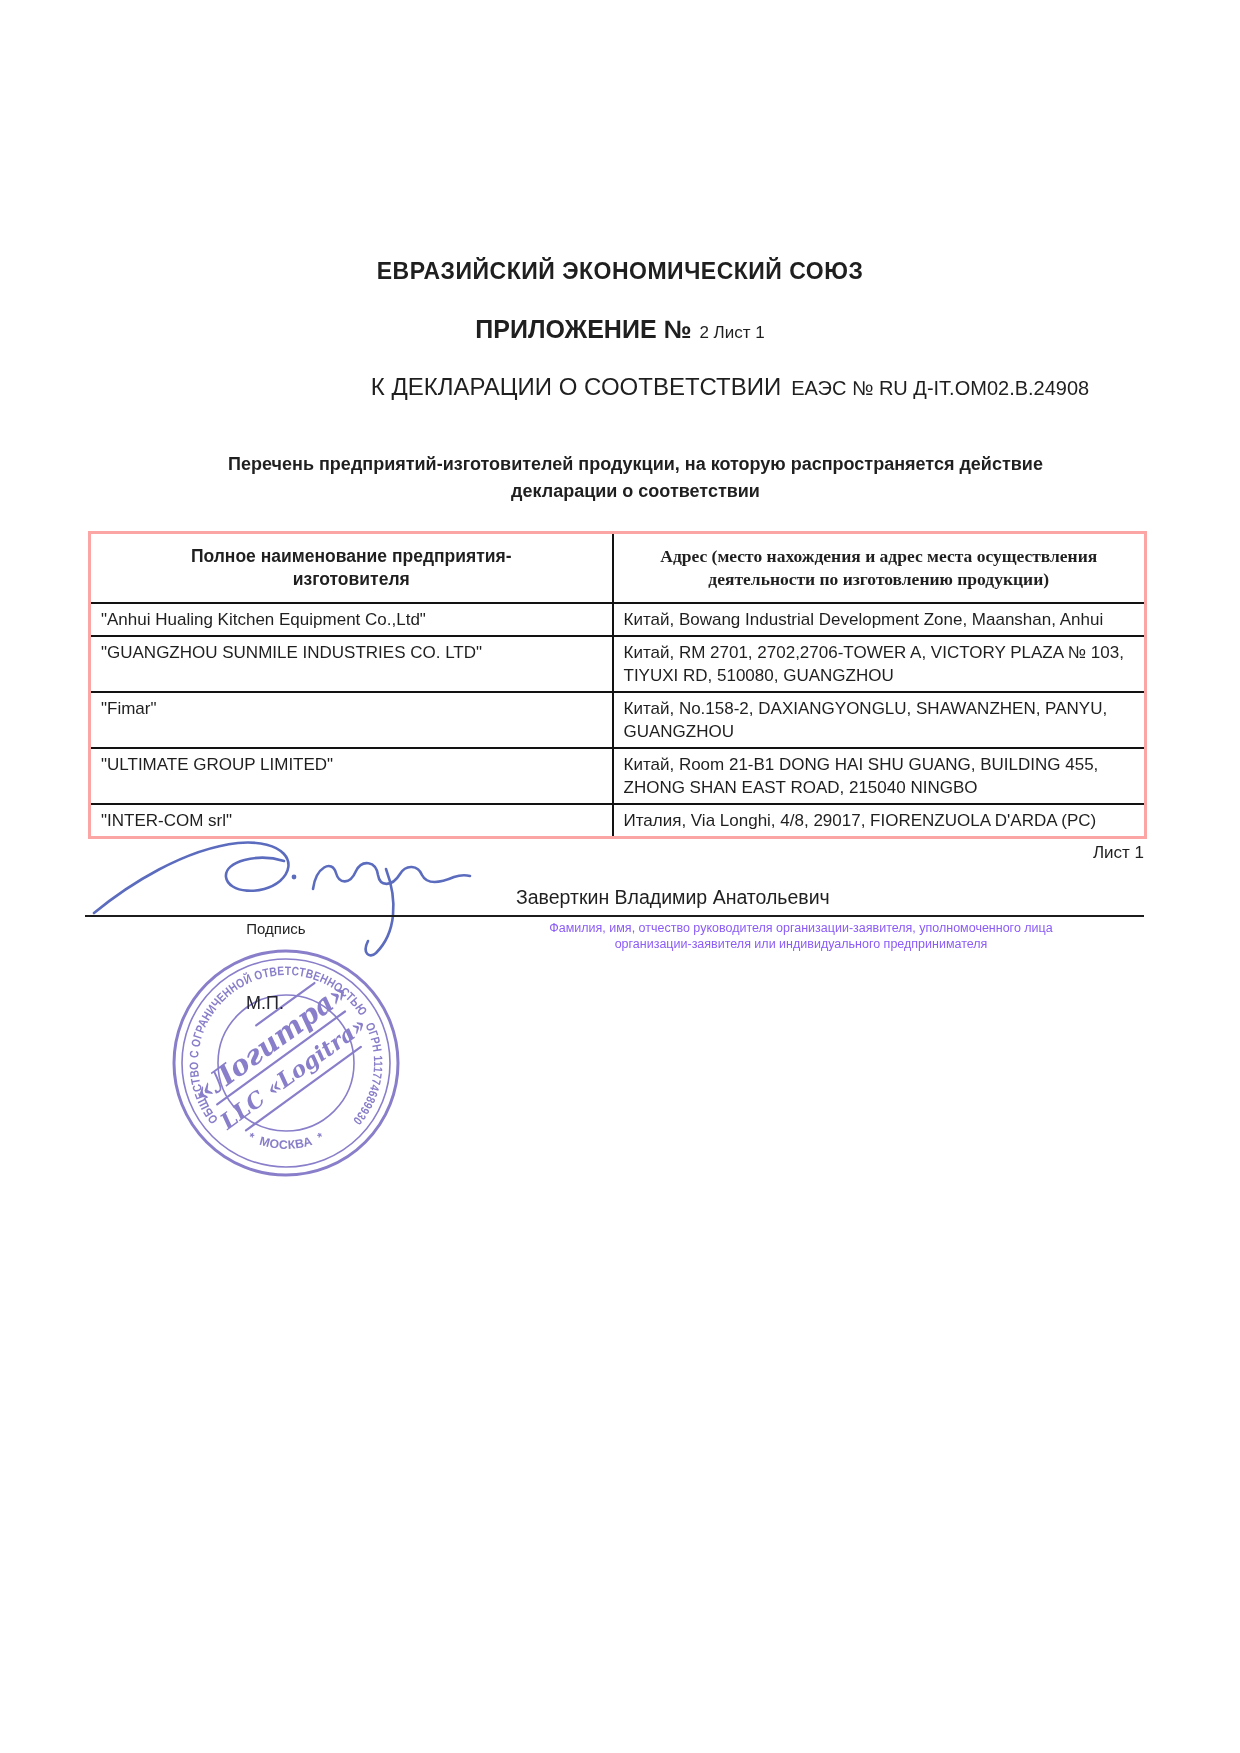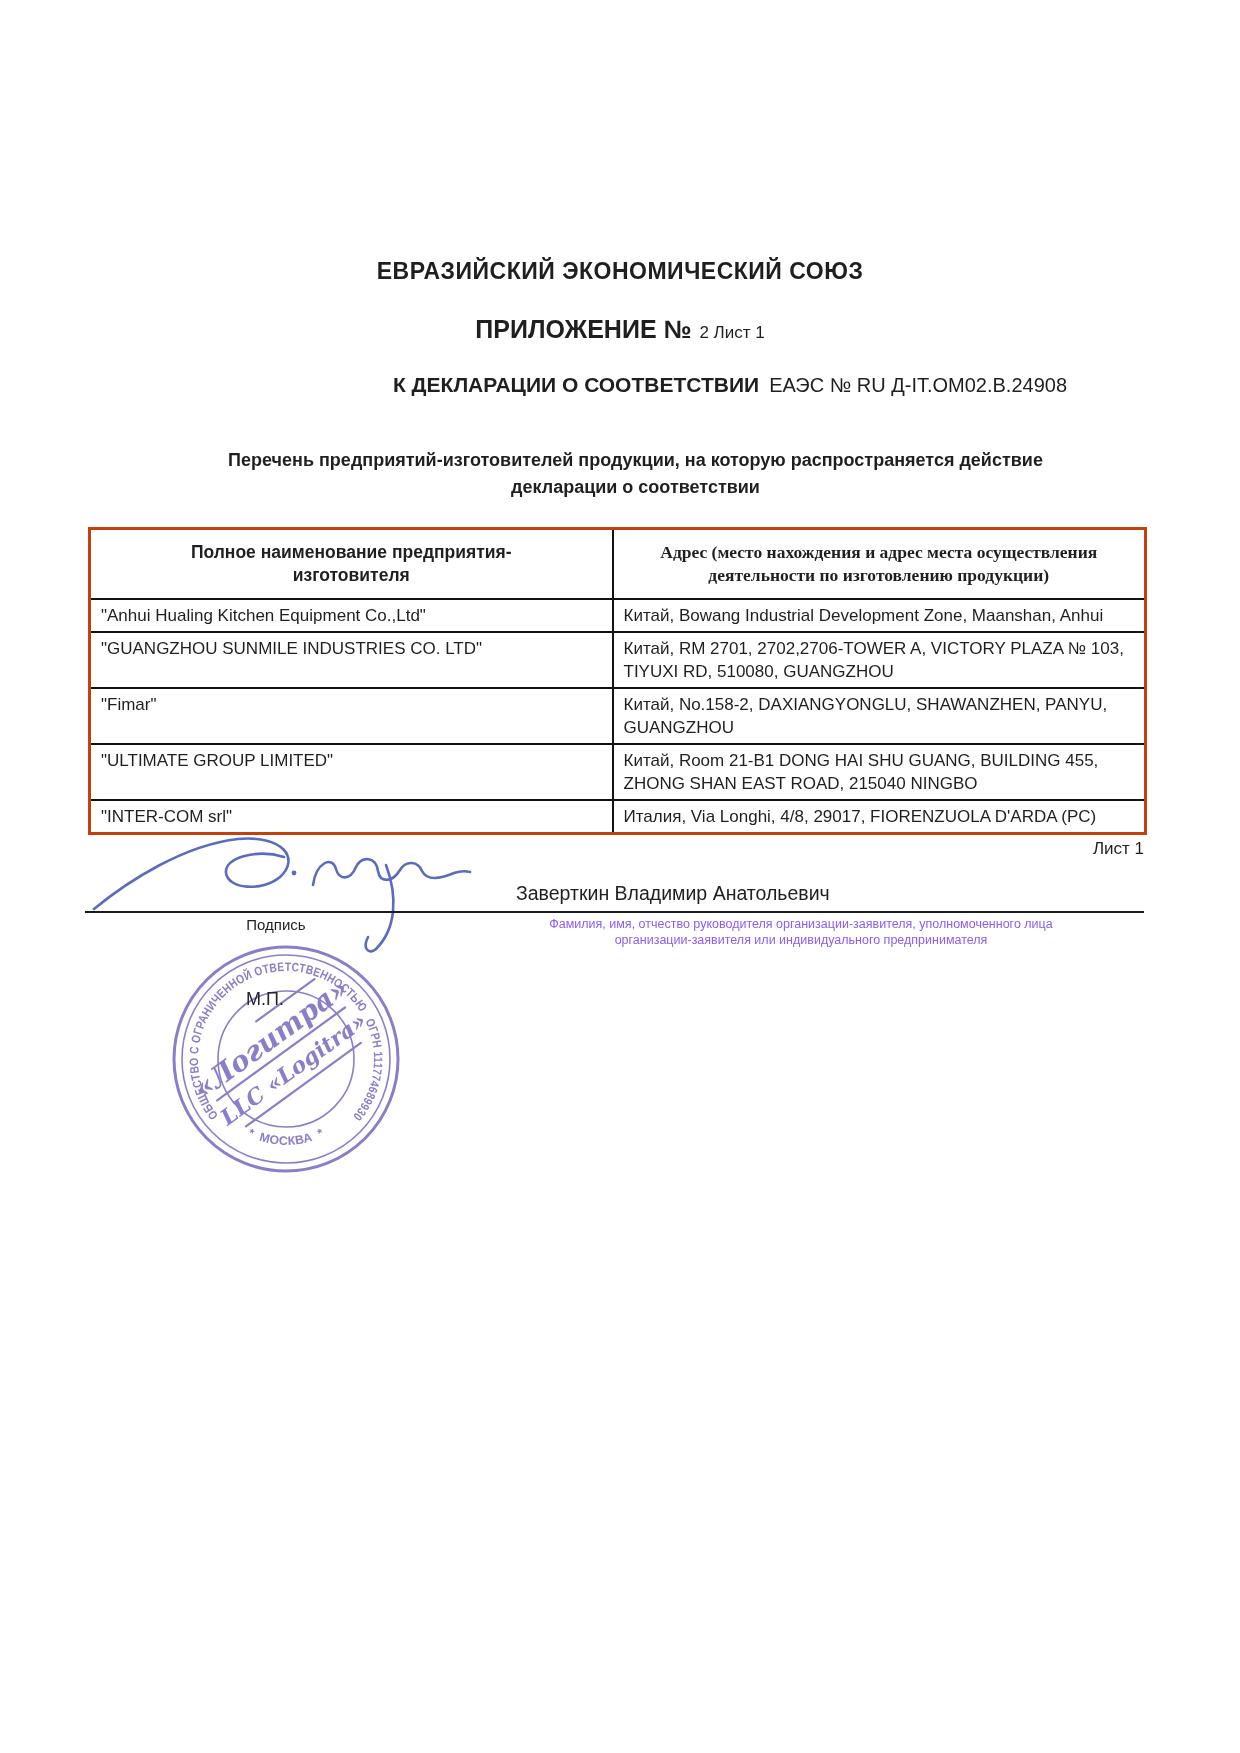--- a/index.html
+++ b/index.html
@@ -19,32 +19,32 @@
   }
   .annex-line{
     margin-top:30px;text-align:center;white-space:nowrap;
   }
   .annex-label{font-size:25px;font-weight:bold;}
   .annex-value{font-size:17px;margin-left:8px;}
   .decl-line{
     margin-top:29px;text-align:center;white-space:nowrap;
     transform:translateX(110px);
   }
-  .decl-label{font-size:21px;font-weight:bold;}
+  .decl-label{font-size:24px;font-weight:normal;}
   .decl-number{font-size:20px;margin-left:10px;}
   .subtitle{
     margin-top:50px;text-align:center;
     font-size:18px;font-weight:bold;line-height:27px;padding-left:31px;
   }
   table.manufacturers{
     margin:26px 0 0 88px;
     width:1056px;
     border-collapse:collapse;
     table-layout:fixed;
-    border:3px solid #c2410c;
+    border:3px solid #fca5a5;
   }
   table.manufacturers th, table.manufacturers td{
     border:2px solid #121212;
     font-size:17px;line-height:23px;
     vertical-align:top;
   }
   table.manufacturers th{
     font-size:17.5px;font-weight:bold;text-align:center;
     vertical-align:middle;
     padding:3px 42px;

